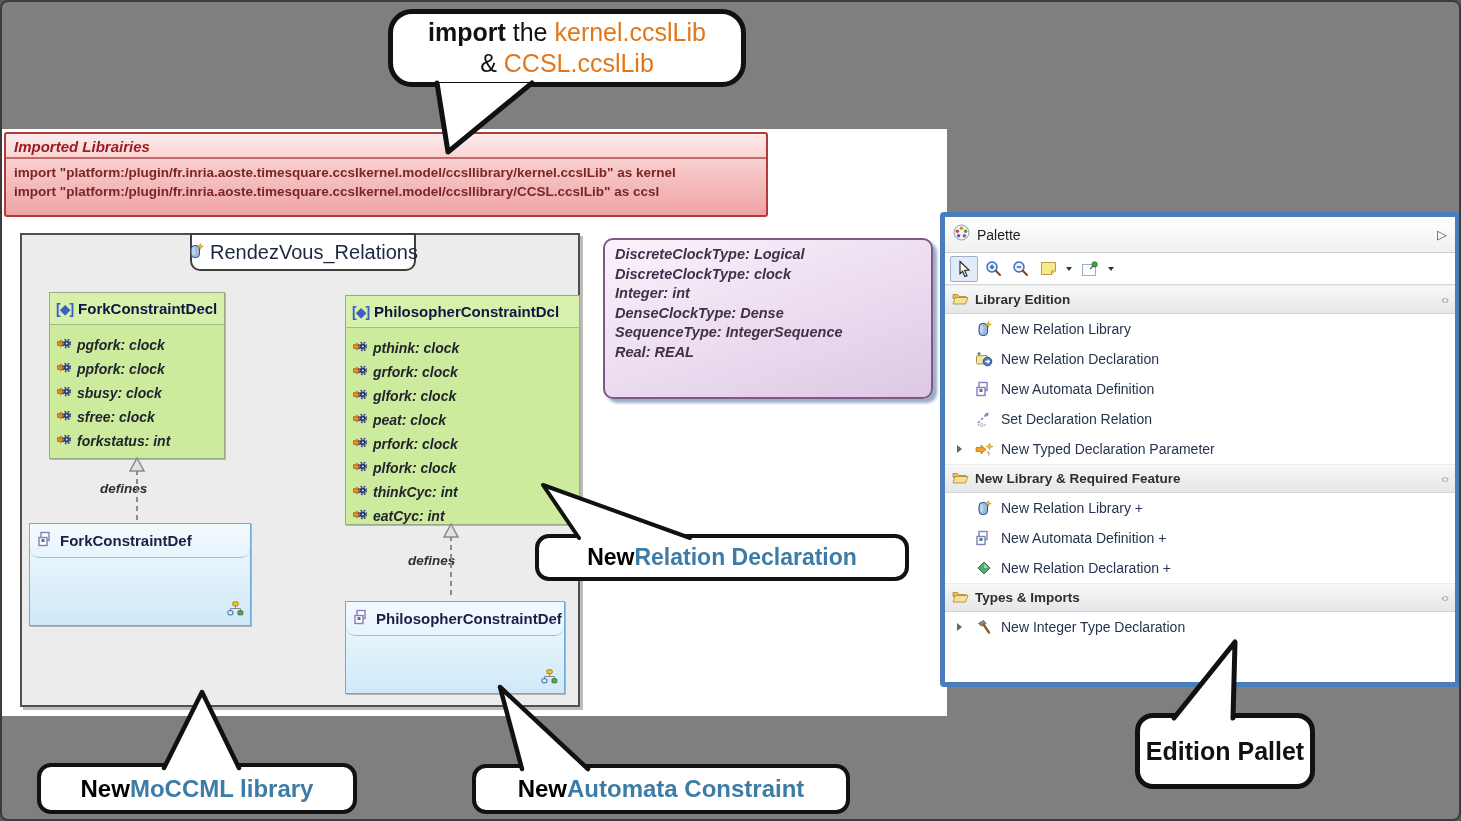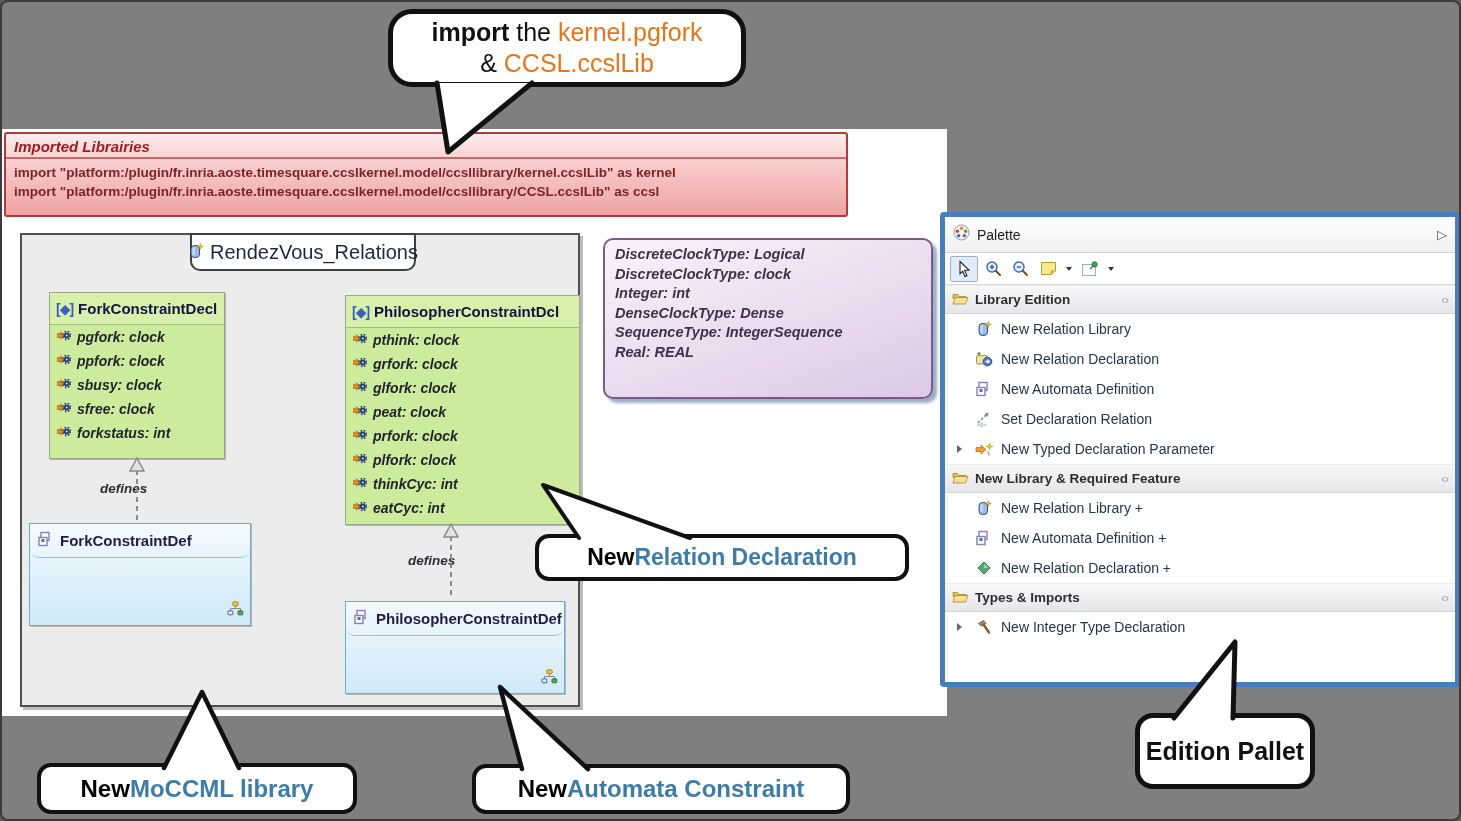--- a/index.html
+++ b/index.html
@@ -1,39 +1,39 @@
 <!DOCTYPE html>
 <html><head>
 <meta charset="utf-8">
 <style>
   html,body{margin:0;padding:0;background:#5a5a5a;font-family:"Liberation Sans","DejaVu Sans",sans-serif;}
   .canvas{position:relative;width:1461px;height:821px;background:#7f7f7f;overflow:hidden;
           border:2px solid #3c3c3c;border-radius:8px;box-sizing:border-box;}
   .white-area{position:absolute;left:0;top:127px;width:945px;height:587px;background:#ffffff;}
 
   
-  .import-box{position:absolute;left:2px;top:130px;width:844px;height:85px;box-sizing:border-box;
+  .import-box{position:absolute;left:2px;top:130px;width:764px;height:85px;box-sizing:border-box;
     border:2px solid #b13a3c;border-radius:3px;
     background:linear-gradient(180deg,#fdecec 0%,#f7c6c6 45%,#efa3a3 100%);}
   .import-box .hdr{padding:4px 8px 2px;font-style:italic;font-weight:700;font-size:15px;color:#9c1c22;
     border-bottom:2px solid #c76a6a;}
   .import-box .body{padding:4px 8px;}
   .import-box .line{font-weight:700;font-size:13.5px;color:#7c2528;line-height:19px;white-space:nowrap;}
 
   
   .diagram{position:absolute;left:18px;top:231px;width:560px;height:474px;background:#ececec;
     border:2px solid #505050;box-shadow:3px 3px 0 #bcbcbc;box-sizing:border-box;}
   .pkg-tab{position:absolute;left:168px;top:-2px;width:226px;height:38px;background:#ffffff;
     border:2px solid #3f3f3f;border-radius:0 0 10px 10px;display:flex;align-items:center;justify-content:center;
     gap:6px;font-size:20px;color:#1c2742;box-sizing:border-box;}
   .class-box{position:absolute;border:1px solid #9aa98a;background:#cdeb9c;box-shadow:1px 1px 0 #b5b5b5;box-sizing:border-box;}
   .class-box .cls-hdr{height:32px;display:flex;align-items:center;gap:5px;padding:0 6px;
     border-bottom:1px solid #a3bd82;background:#d7f0ab;font-weight:700;font-size:15px;color:#141440;box-sizing:border-box;}
   .class-marker{color:#3a5fc0;font-weight:700;font-size:14px;letter-spacing:-1px;}
-  .attr-row{height:24px;display:flex;align-items:flex-start;gap:6px;padding:0 7px;
+  .attr-row{height:24px;display:flex;align-items:flex-end;gap:6px;padding:0 7px;
     font-style:italic;font-weight:600;font-size:14px;color:#232330;}
   .attrs{padding-top:4px;}
   .def-box{position:absolute;border:1px solid #68aed8;box-shadow:1px 1px 0 #b5b5b5;box-sizing:border-box;
     background:linear-gradient(180deg,#f3fafe 0%,#cfe9f8 100%);}
   .def-box .def-hdr{height:34px;display:flex;align-items:center;gap:6px;padding:0 8px;
     border-bottom:1px solid #8cc4e6;font-weight:600;font-size:15px;color:#201c46;box-sizing:border-box;border-radius:9px;}
   .def-box .def-body{position:relative;height:calc(100% - 34px);}
   .org-icon{position:absolute;right:6px;bottom:5px;}
   .defines-label{position:absolute;font-style:italic;font-weight:600;font-size:13.5px;color:#2e2e36;}
 
@@ -496,21 +496,21 @@
         <svg width="16" height="16" viewBox="0 0 16 16">
             <path d="M2.5,4.5 L7.5,1.5 L10,4.5 L5.5,7 Z" fill="#a08a7a" stroke="#5e4a3a" stroke-width="0.8"></path>
             <path d="M7.5,5.5 L13,13.5" stroke="#8a5c30" stroke-width="2.4" stroke-linecap="round"></path>
           </svg>
       </span>
       <span class="pal-label">New Integer Type Declaration</span>
     </div>
   </div>
 
   <div class="bubble import-note">
-    <div><span class="b">import</span><span> the </span><span class="hl-orange">kernel.pgfork</span></div>
+    <div><span class="b">import</span><span> the </span><span class="hl-orange">kernel.ccslLib</span></div>
     <div><span>&amp; </span><span class="hl-orange">CCSL.ccslLib</span></div>
   </div>
 
   <div class="bubble nrd-bubble">
     <span class="tx">New </span>
     <span class="tx hl-teal">Relation Declaration</span>
   </div>
 
   <div class="bubble moccml-bubble">
     <span class="tx">New </span>

